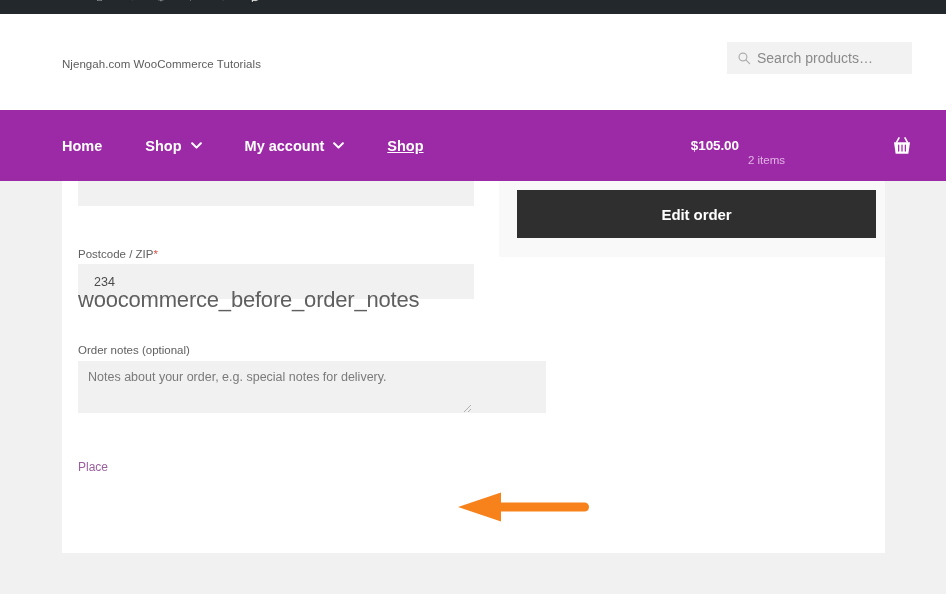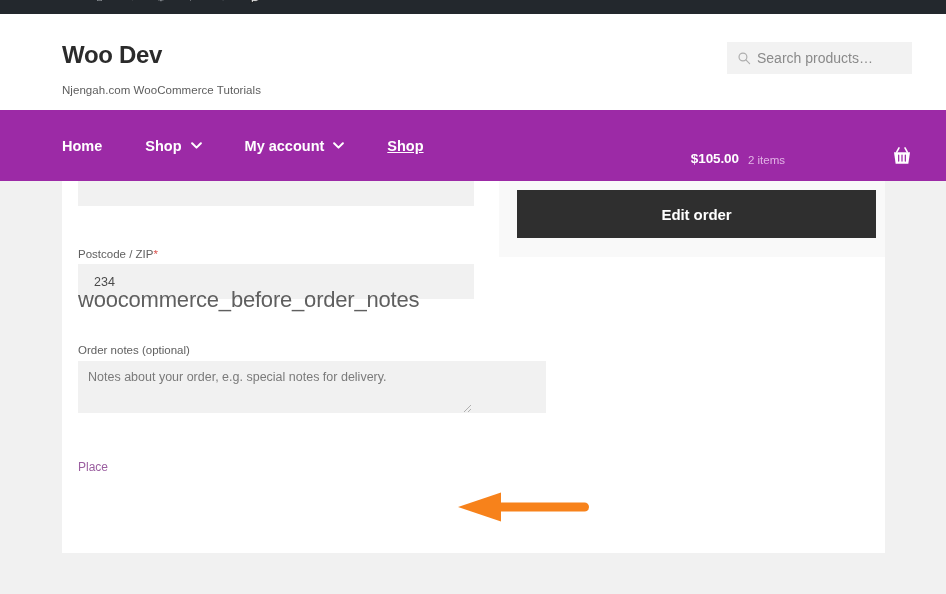--- a/index.html
+++ b/index.html
@@ -118,21 +118,21 @@
     white-space: nowrap;
   }
   .nav-item:last-child { margin-right: 0; padding-right: 0; text-decoration: underline; }
   .chev {
     width: 11px; height: 7px;
     flex: 0 0 11px;
   }
   .cart-area {
     margin-left: auto;
     display: flex;
-    align-items: flex-end;
+    align-items: center;
   }
   .cart-total {
     color: #ffffff;
     font-size: 13.5px;
     font-weight: bold;
     letter-spacing: -.1px;
   }
   .cart-count {
     color: #e2b4e6;
     font-size: 11.5px;
@@ -326,21 +326,20 @@
     <span class="admin-bar-item">●</span>
     <span class="admin-bar-item">💬</span>
     <span class="admin-bar-item">+</span>
   </div>
 </div>
 
 <div class="site">
 
   <header class="site-header">
     <div class="brand">
-      <div class="site-title">Woo Dev</div>
       <div class="site-tagline">Njengah.com WooCommerce Tutorials</div>
     </div>
 
     <div class="search-wrap">
       <svg class="search-icon" viewBox="0 0 20 20">
         <circle cx="8.5" cy="8.5" r="5.6" fill="none" stroke="#777" stroke-width="1.7"></circle>
         <line x1="12.7" y1="12.7" x2="18" y2="18" stroke="#777" stroke-width="1.7" stroke-linecap="round"></line>
       </svg>
       <input class="search-input" type="text" placeholder="Search products…" style="">
     </div>

